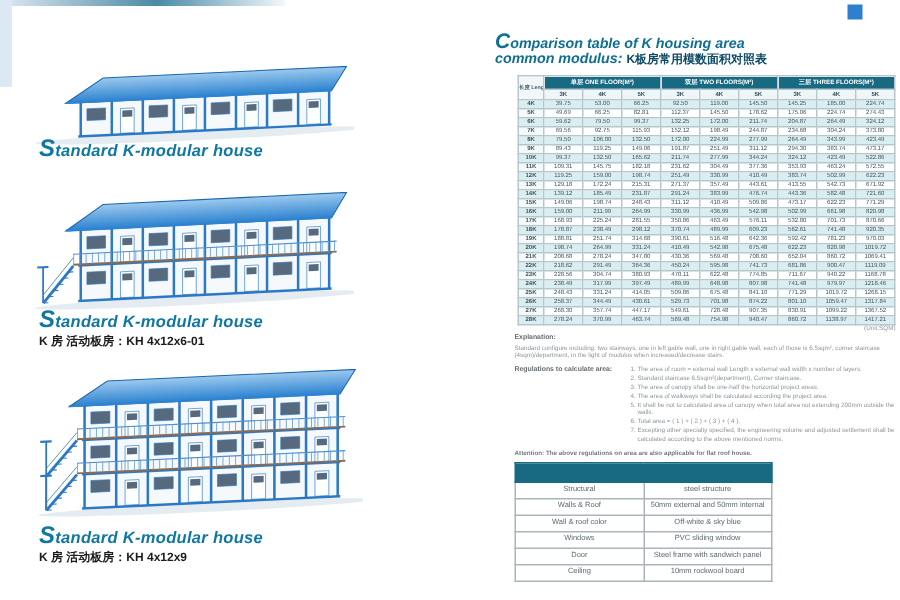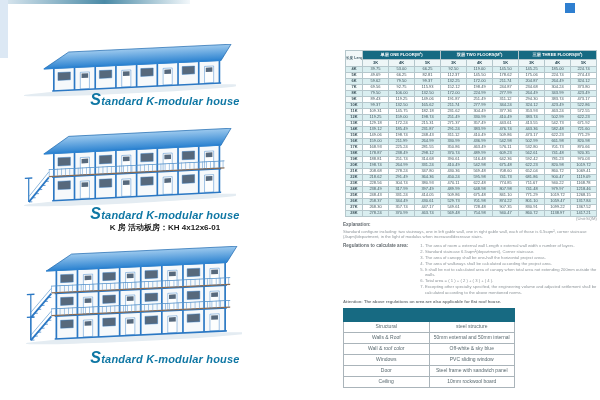--- a/index.html
+++ b/index.html
@@ -10,21 +10,21 @@
            background:linear-gradient(90deg,#dfeaf2 0%,#4a8aa6 55%,#f3f8fb 100%);}
   .corner-rect{position:absolute;left:0;top:0;width:8px;height:58px;background:#dce8f4;}
   .topright-rect{position:absolute;left:565px;top:3px;width:10px;height:10px;background:#2f7fd0;}
 
   
   .house-svg{position:absolute;}
   #house1{left:24px;top:44px;width:212px;height:54px;}
   #house2{left:24px;top:128px;width:212px;height:80px;}
   #house3{left:26px;top:246px;width:216px;height:100px;}
 
-  .hcap{position:absolute;left:46px;width:238px;text-align:center;line-height:1.05;}
+  .hcap{position:absolute;left:26px;width:238px;text-align:left;line-height:1.05;}
   .cap-en{font-size:11px;font-weight:700;font-style:italic;color:#0f77a4;letter-spacing:.2px;}
   .cap-en::first-letter{font-size:16px;}
   .cap-zh{font-size:8px;font-weight:700;color:#1c1c1c;margin-top:1px;}
   #cap1{top:92px;} #cap2{top:206px;} #cap3{top:350px;}
 
   
   .comp-title{position:absolute;left:330px;top:20px;width:266px;line-height:1.05;}
   .ct1{font-size:9.5px;font-weight:700;font-style:italic;color:#0f6e94;}
   .ct1::first-letter{font-size:14px;}
   .ct2{font-size:9.5px;font-weight:700;font-style:italic;color:#0f6e94;}
@@ -405,22 +405,30 @@
         <line x1="-18" y1="67" x2="-14" y2="67" stroke="#2b78c4" stroke-width="0.8"></line>
         <line x1="-14" y1="62.66666666666667" x2="-10" y2="62.66666666666667" stroke="#2b78c4" stroke-width="0.8"></line>
         <line x1="-10" y1="58.33333333333333" x2="-6" y2="58.33333333333333" stroke="#2b78c4" stroke-width="0.8"></line>
         <rect x="-35" y="53" width="9" height="1.6" fill="#2b78c4"></rect>
         <polygon points="-12,28 18,10 214,10 202,28" fill="url(#roofGrad)" stroke="#1a66ae" stroke-width="0.8"></polygon>
         <rect x="-12" y="27" width="214" height="1.6" fill="#2e84d2"></rect>
       </g>
     </svg>
   <div class="hcap" id="cap3">
     <div class="cap-en">Standard K-modular house</div>
+    <div class="cap-zh">K 房 活动板房：KH 4x12x9</div>
   </div>
 
+  <div class="comp-title">
+    <div class="ct1">Comparison table of K housing area</div>
+    <div class="ct2">
+      <span>common modulus:</span>
+      <span class="zh">K板房常用模数面积对照表</span>
+    </div>
+  </div>
 
   <table class="comp-table">
     <thead>
       <tr>
         <th class="corner" rowspan="2">长度 Length</th>
         <th class="grp" colspan="3">单层 ONE FLOOR(M²)</th>
         <th class="grp" colspan="3">双层 TWO FLOORS(M²)</th>
         <th class="grp" colspan="3">三层 THREE FLOORS(M²)</th>
       </tr>
       <tr class="sub">

